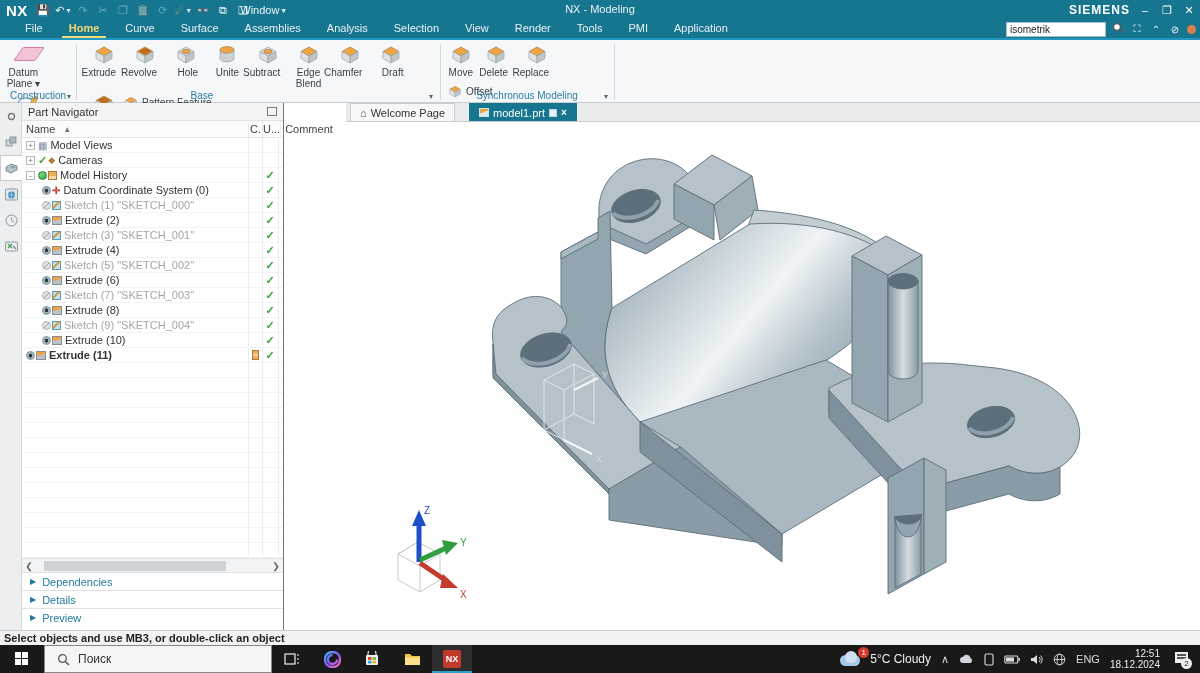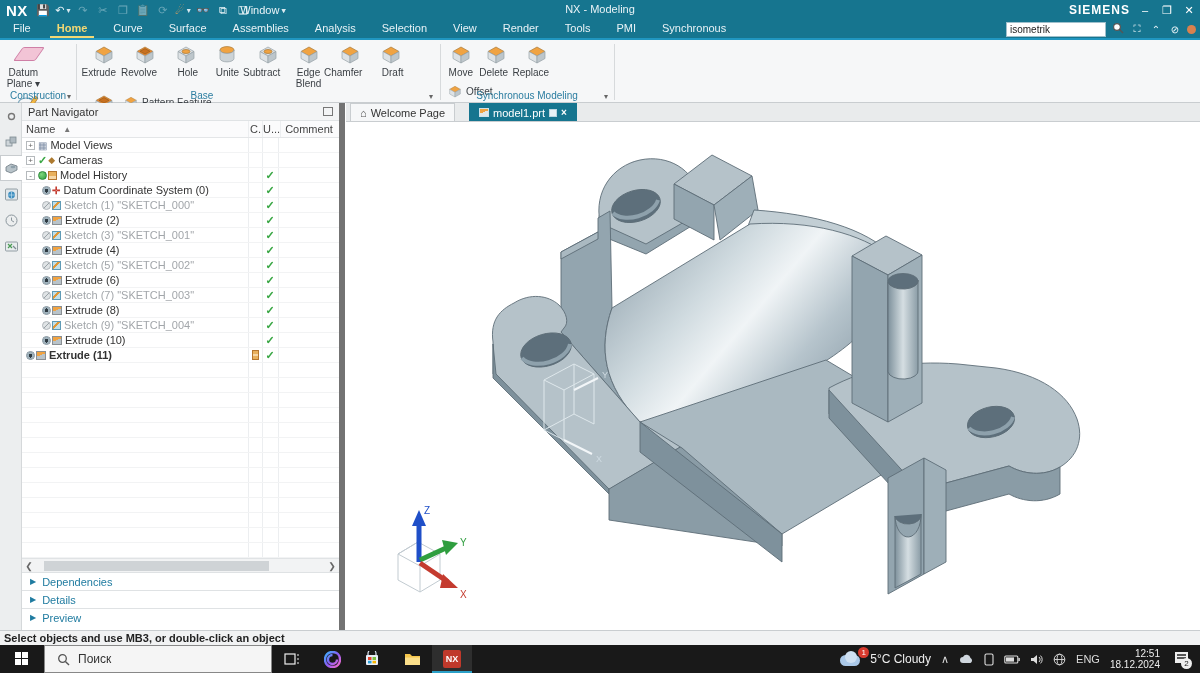--- a/index.html
+++ b/index.html
@@ -18,21 +18,21 @@
   .qat .dd::after { content:"▾"; font-size:8px; margin-left:2px; color:#d6e8ef; }
   #win-title { position:absolute; left:0; right:0; text-align:center; top:3px;
     font-size:11px; color:#eaf3f7; pointer-events:none; }
   #brand { position:absolute; right:70px; top:3px; font-weight:bold; font-size:12px;
     letter-spacing:1px; color:#fff; }
   .wctl { position:absolute; top:0; height:20px; width:22px; display:flex;
     align-items:center; justify-content:center; color:#fff; font-size:11px; }
 
   
   #menubar { position:absolute; left:0; top:20px; width:1200px; height:18px;
-    background:#16758f; display:flex; align-items:stretch; }
+    background:#16758f; display:flex; align-items:stretch;padding-left:12px; }
   .mtab { color:#e8f2f6; padding:2px 13px 0 13px; font-size:11px; position:relative; }
   .mtab.active { color:#f2d874; font-weight:bold; }
   .mtab.active::after { content:""; position:absolute; left:6px; right:6px; bottom:0;
     height:2px; background:#f2d874; }
   #menu-accent { position:absolute; left:0; top:38px; width:1200px; height:2px; background:#2096c0; }
   #searchwrap { position:absolute; right:4px; top:21px; height:16px; display:flex;
     align-items:center; gap:5px; }
   #search-input { width:100px; height:15px; border:1px solid #9fc0cc; background:#fff;
     font-size:10px; padding:0 3px; color:#222; font-family:"Liberation Sans",sans-serif; }
   .tbi { color:#eaf4f8; font-size:10px; width:14px; text-align:center; }
@@ -57,22 +57,22 @@
   .smallbtn svg { width:16px; height:16px; }
   .smallbtn .blabel { font-size:10px; color:#3a3f44; white-space:nowrap; }
 
   
   #leftstrip { position:absolute; left:0; top:103px; width:22px; bottom:41px;
     background:#eceeef; border-right:1px solid #d5d8da; }
   .stripicon { width:22px; height:26px; display:flex; align-items:center; justify-content:center; }
   .stripicon.active { background:#fff; border:1px solid #c8cccf; border-right:none; }
   .stripicon svg { width:15px; height:15px; }
 
-  #panel { position:absolute; left:22px; top:103px; width:323px; bottom:43px;
-    background:#fff; border-right:6px solid #737373; }
+  #panel { position:absolute; left:22px; top:103px; width:262px; bottom:43px;
+    background:#fff; border-right:1px solid #737373; }
   #panel-header { height:18px; background:#f3f4f5; display:flex; align-items:center;
     padding:0 6px; color:#333; border-bottom:1px solid #e0e3e5; }
   #panel-float { margin-left:auto; width:10px; height:9px; border:1px solid #777; }
   #colheader { height:17px; display:flex; background:#fbfbfc; border-bottom:1px solid #e4e6e8;
     color:#444; align-items:center; }
   .cell-name { flex:0 0 226px; padding-left:4px; display:flex; align-items:center; overflow:hidden; white-space:nowrap; }
   .cell-c { flex:0 0 14px; border-left:1px solid #eceef0; height:100%; display:flex; align-items:center; justify-content:center; }
   .cell-u { flex:0 0 16px; border-left:1px solid #eceef0; height:100%; display:flex; align-items:center; justify-content:center; }
   .cell-comment { flex:1; border-left:1px solid #eceef0; height:100%; padding-left:4px; display:flex; align-items:center; }
   #colheader .cell-name { color:#444; }
@@ -222,21 +222,21 @@
       <span class="mtab active">Home</span>
       <span class="mtab">Curve</span>
       <span class="mtab">Surface</span>
       <span class="mtab">Assemblies</span>
       <span class="mtab">Analysis</span>
       <span class="mtab">Selection</span>
       <span class="mtab">View</span>
       <span class="mtab">Render</span>
       <span class="mtab">Tools</span>
       <span class="mtab">PMI</span>
-      <span class="mtab">Synchronous</span>
+      <span class="mtab">Application</span>
     </div>
   <div id="menu-accent"></div>
   <div id="searchwrap">
     <input id="search-input" value="isometrik" style="">
     <span class="tbi">
       <svg width="12" height="12" viewBox="0 0 12 12">
           <circle cx="5" cy="5" r="3.4" fill="#fff" stroke="#555" stroke-width="1.2"></circle>
           <line x1="7.6" y1="7.6" x2="11" y2="11" stroke="#555" stroke-width="1.4"></line>
         </svg>
     </span>

